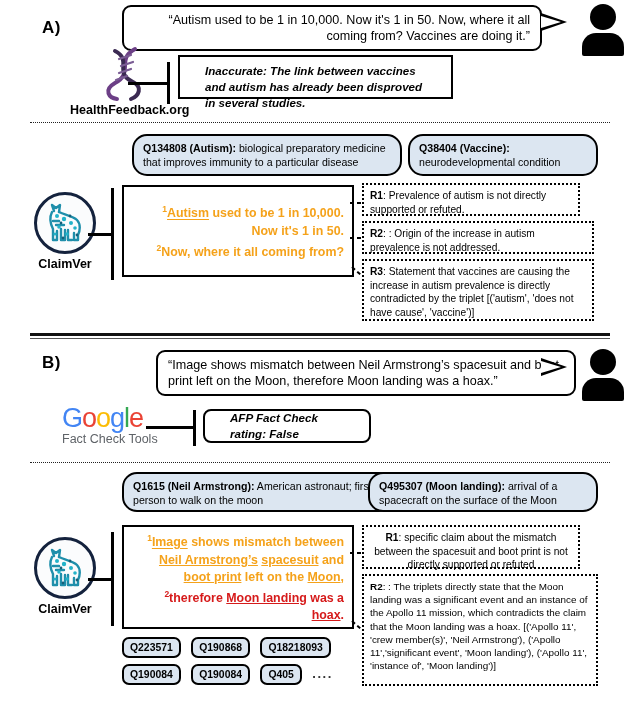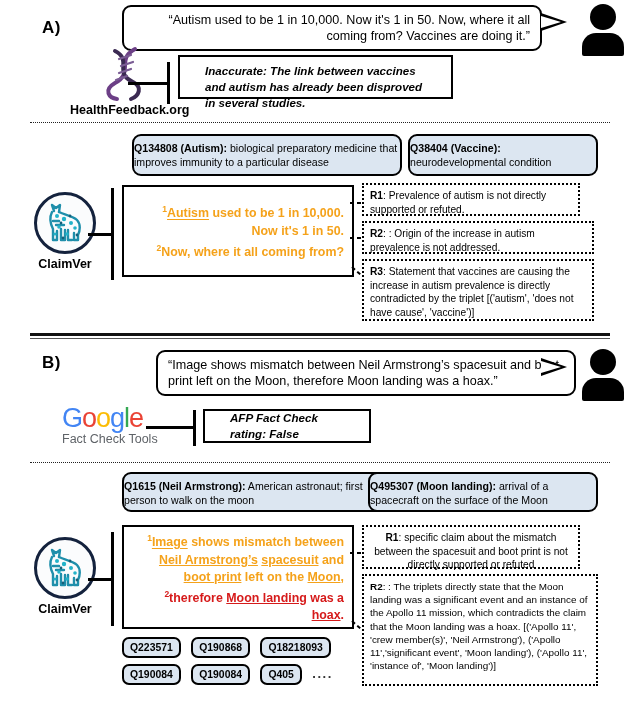--- a/index.html
+++ b/index.html
@@ -96,23 +96,23 @@
     border-top: 3px solid #111;
     border-bottom: 1px solid #555;
     height: 2px;
     width: 100%;
   }
 
   
   .entity-box {
     background: #dce6f1;
     border: 2.5px solid #000;
-    border-radius: 9px;
-    box-sizing: border-box;
-    padding: 5px 0;
+    border-radius: 15px;
+    box-sizing: border-box;
+    padding: 5px 9px;
     font-size: 10.6px;
     line-height: 14px;
   }
   .entity-box b { font-weight: bold; }
 
   
   .claim-box {
     border: 2.5px solid #000;
     background: #fff;
     box-sizing: border-box;
@@ -322,21 +322,21 @@
 </div>
 
 <div class="abs" style="left:62px; top:404px; width:130px;">
   <div class="g-logo" id="g-logo"><span style="color: rgb(66, 133, 244);">G</span><span style="color: rgb(234, 67, 53);">o</span><span style="color: rgb(251, 188, 5);">o</span><span style="color: rgb(66, 133, 244);">g</span><span style="color: rgb(52, 168, 83);">l</span><span style="color: rgb(234, 67, 53);">e</span></div>
   <div class="g-sub">Fact Check Tools</div>
 </div>
 
 <div class="abs connector-h" style="left:146px; top:426px; width:48px;"></div>
 <div class="abs connector-v" style="left:193px; top:410px; height:36px;"></div>
 
-<div class="abs verdict-box" style="left:203px; top:409px; width:168px; height:34px; display:flex; align-items:center;">
+<div class="abs verdict-box" style="left:203px; top:409px; width:168px; height:34px; display:flex; align-items:center;border-radius:8px;">
   <span>AFP Fact Check rating: False</span>
 </div>
 
 <div class="abs dotted-divider" style="left:30px; top:462px; width:580px;"></div>
 
 <div class="abs entity-box" style="left:122px; top:472px; width:272px; height:40px;">
   <b>Q1615 (Neil Armstrong):</b><span> American astronaut; first person to walk on the moon</span>
 </div>
 <div class="abs entity-box" style="left:368px; top:472px; width:230px; height:40px;">
   <b>Q495307 (Moon landing):</b><span> arrival of a spacecraft on the surface of the Moon</span>

